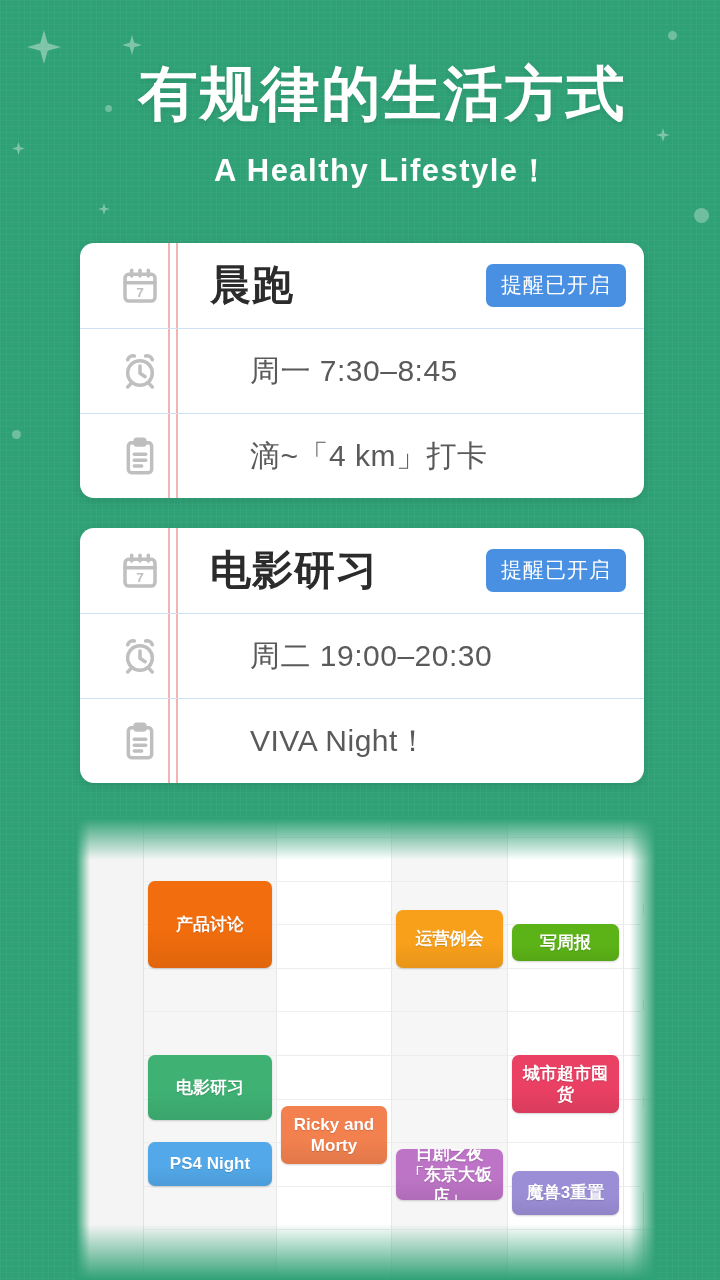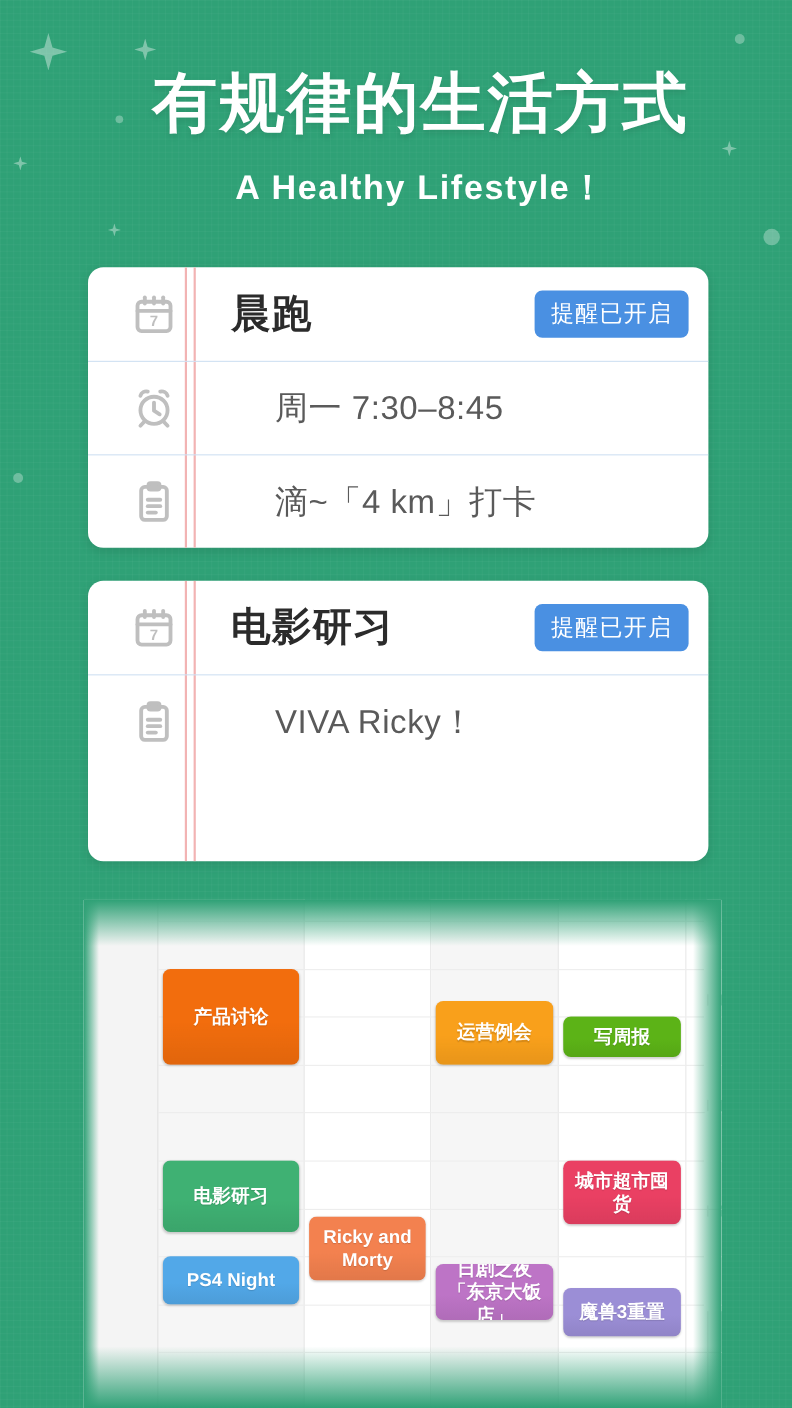--- a/index.html
+++ b/index.html
@@ -69,21 +69,21 @@
     min-width: 0;
   }
   .ico { display: block; }
   .ico path, .ico rect, .ico line, .ico circle, .ico polyline {
     stroke: #bfbfbf; fill: none; stroke-width: 2.1;
     stroke-linecap: round; stroke-linejoin: round;
   }
   .ico text { fill: #bfbfbf; stroke: none; }
 
   .title-row-text {
-    font-size: 36px; font-weight: bold; color: #2b2b2b;
+    font-size: 41px; font-weight: bold; color: #2b2b2b;
     letter-spacing: 1px; white-space: nowrap;
   }
   .body-row-text {
     font-size: 30px; color: #5a5a5a; letter-spacing: 0.5px;
     white-space: nowrap;
   }
   .badge {
     margin-left: auto;
     background: #4a90e2; color: #ffffff;
     font-size: 21px; letter-spacing: 1px;
@@ -239,33 +239,48 @@
         <line x1="17" y1="2.6" x2="17" y2="6"></line>
         <text x="12" y="18.4" font-size="8.2" font-weight="bold" text-anchor="middle" font-family="Liberation Sans, sans-serif">7</text>
       </svg>
     </div>
     <div class="txt-cell">
       <span class="title-row-text">电影研习</span>
       <span class="badge">提醒已开启</span>
     </div>
   </div>
 
+  <div class="row">
+    <div class="icon-cell">
+      <svg class="ico" width="40" height="40" viewBox="0 0 24 24">
+        <circle cx="12" cy="13.2" r="7.4"></circle>
+        <polyline points="12,9 12,13.4 15.1,15.4"></polyline>
+        <path d="M4.6 5.3 A3.3 3.3 0 0 1 8.6 3.0"></path>
+        <path d="M19.4 5.3 A3.3 3.3 0 0 0 15.4 3.0"></path>
+        <line x1="6.4" y1="19.7" x2="4.6" y2="21.6"></line>
+        <line x1="17.6" y1="19.7" x2="19.4" y2="21.6"></line>
+      </svg>
+    </div>
+    <div class="txt-cell">
+      <span class="body-row-text">周二 19:00–20:30</span>
+    </div>
+  </div>
 
   <div class="row">
     <div class="icon-cell">
       <svg class="ico" width="40" height="40" viewBox="0 0 24 24">
         <rect x="5" y="4" width="14" height="18" rx="2"></rect>
         <rect x="9" y="2" width="6" height="3.4" rx="1.1"></rect>
         <line x1="8.6" y1="11" x2="15.4" y2="11"></line>
         <line x1="8.6" y1="14.5" x2="15.4" y2="14.5"></line>
         <line x1="8.6" y1="18" x2="13" y2="18"></line>
       </svg>
     </div>
     <div class="txt-cell">
-      <span class="body-row-text">VIVA Ricky！</span>
+      <span class="body-row-text">VIVA Night！</span>
     </div>
   </div>
 </div>
 
 <div class="cal-wrap">
   <div class="cal-inner">
 
     <div class="col shade" style="left:68px;  width:133px;"></div>
     <div class="col" style="left:201px; width:115px;"></div>
     <div class="col shade" style="left:316px; width:116px;"></div>

